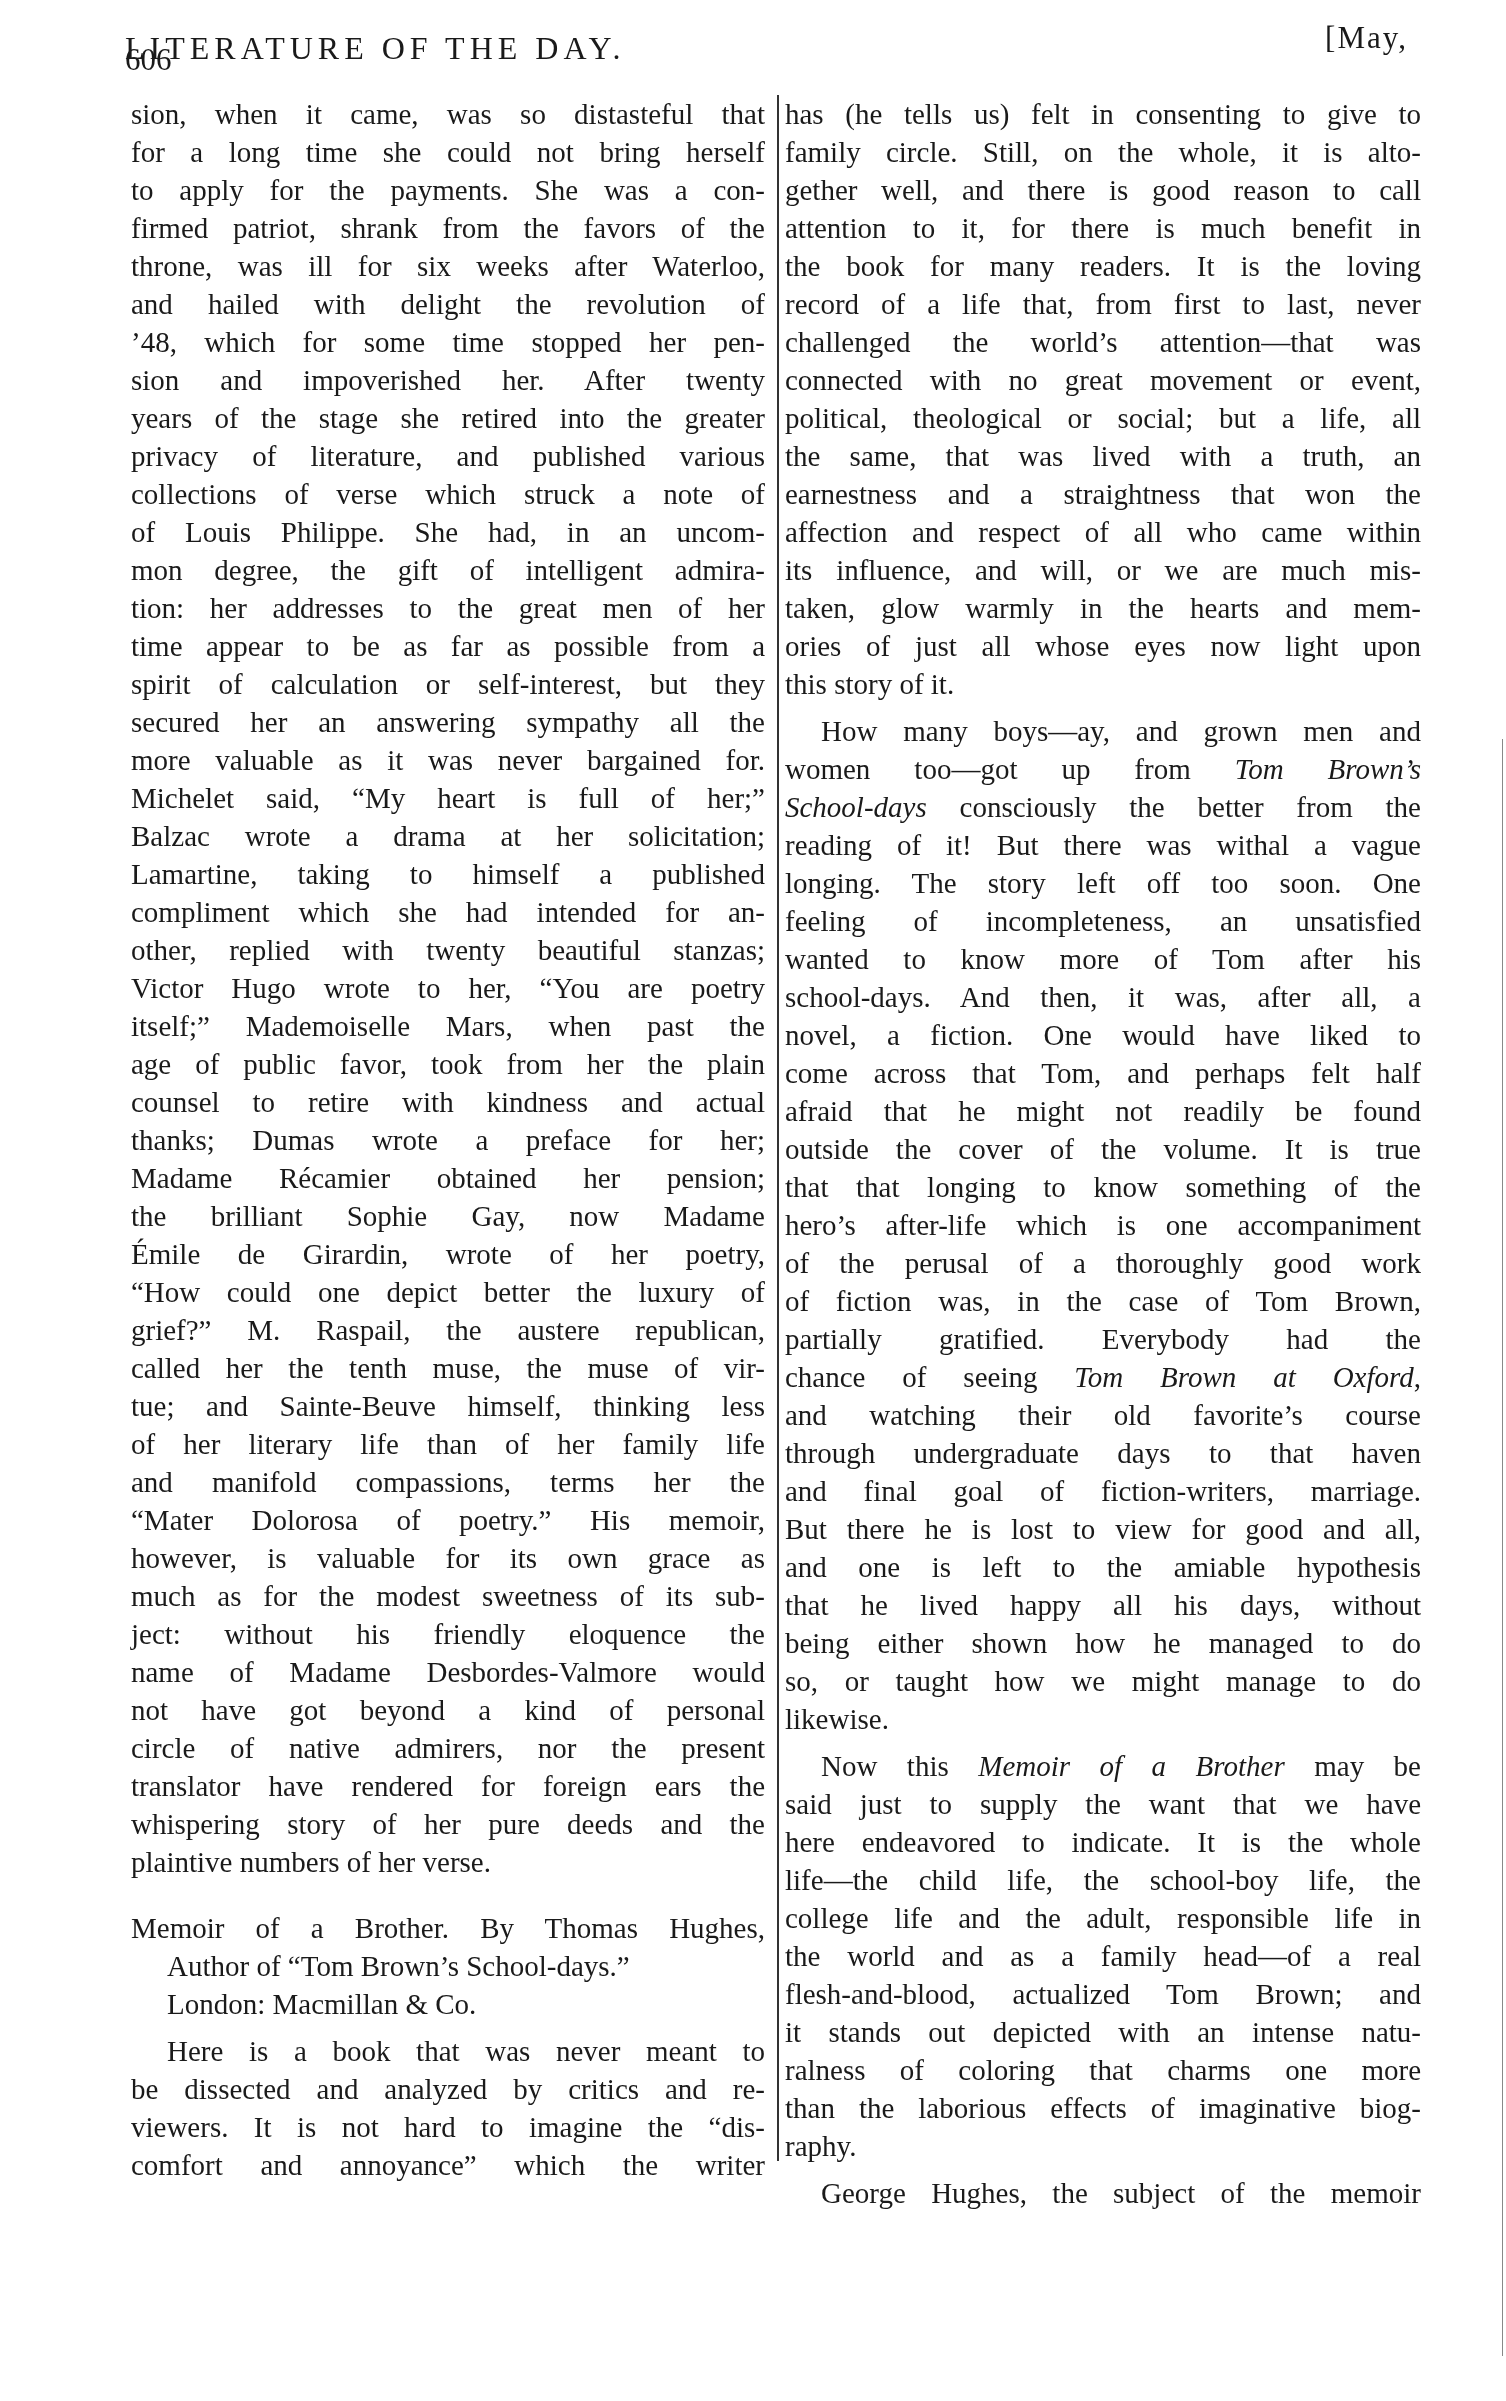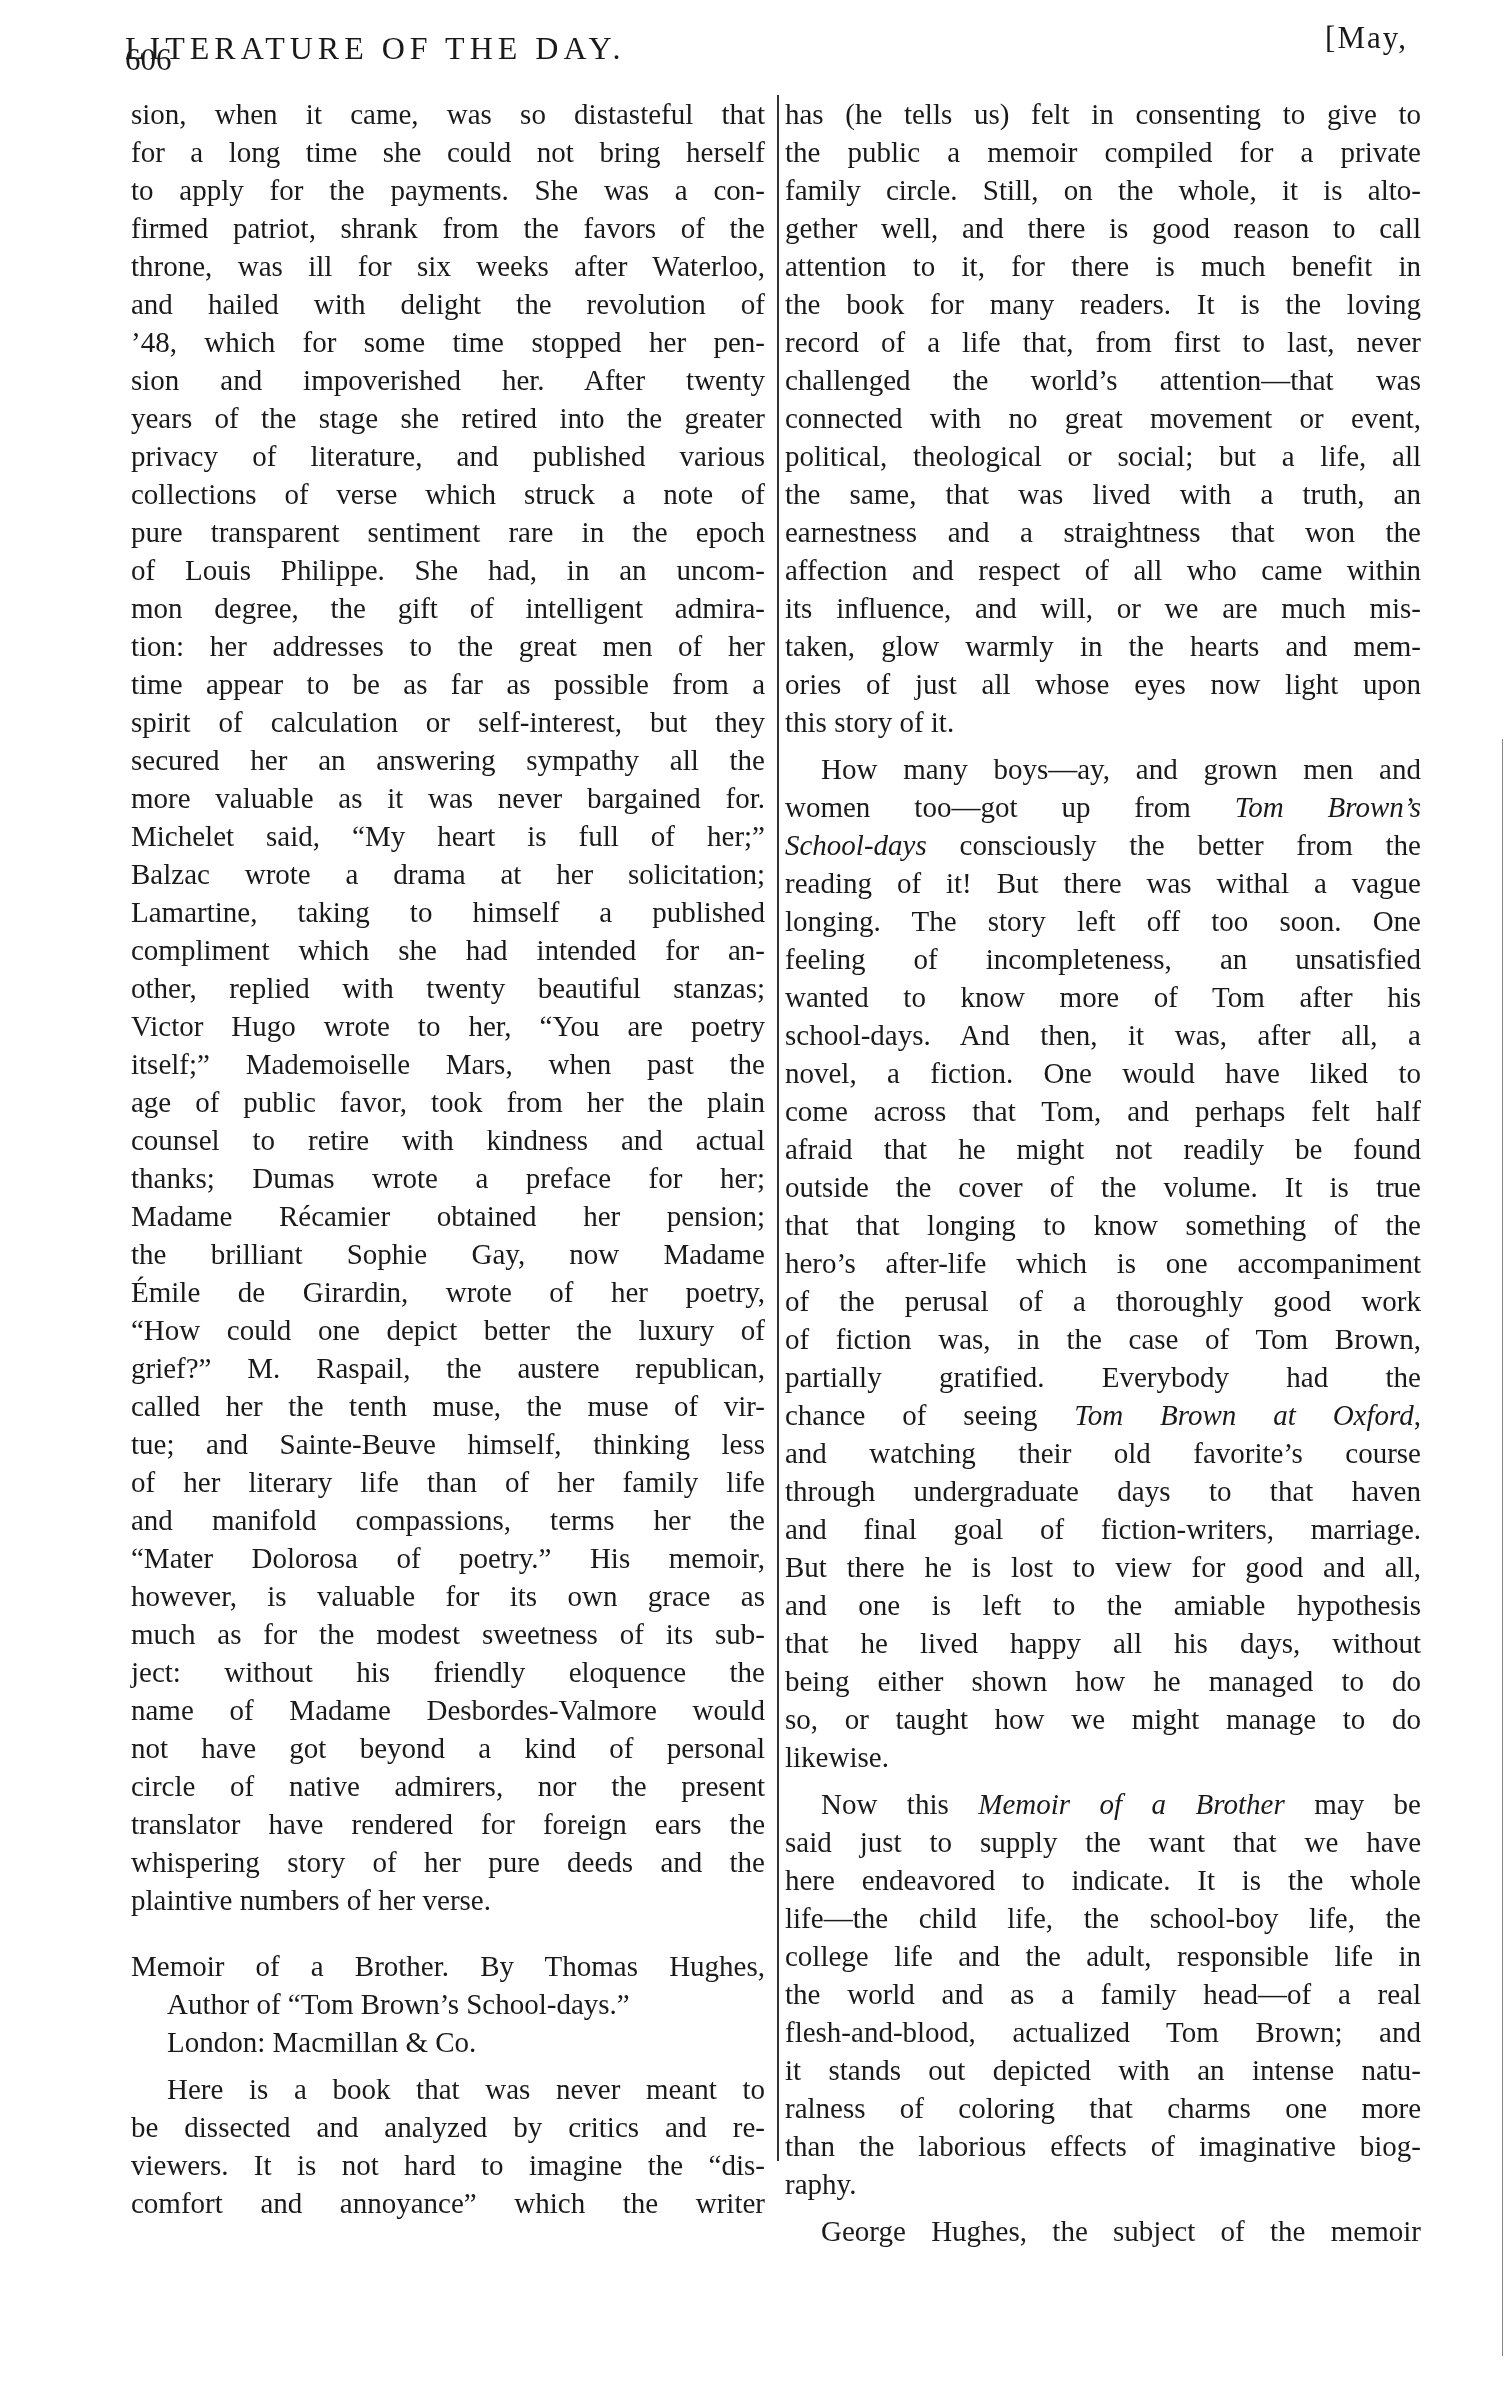--- a/index.html
+++ b/index.html
@@ -38,21 +38,20 @@
       <span class="line">for a long time she could not bring herself</span>
       <span class="line">to apply for the payments.  She was a con-</span>
       <span class="line">firmed patriot, shrank from the favors of the</span>
       <span class="line">throne, was ill for six weeks after Waterloo,</span>
       <span class="line">and hailed with delight the revolution of</span>
       <span class="line">’48, which for some time stopped her pen-</span>
       <span class="line">sion and impoverished her.  After twenty</span>
       <span class="line">years of the stage she retired into the greater</span>
       <span class="line">privacy of literature, and published various</span>
       <span class="line">collections of verse which struck a note of</span>
-      <span class="line">pure transparent sentiment rare in the epoch</span>
       <span class="line">of Louis Philippe.  She had, in an uncom-</span>
       <span class="line">mon degree, the gift of intelligent admira-</span>
       <span class="line">tion: her addresses to the great men of her</span>
       <span class="line">time appear to be as far as possible from a</span>
       <span class="line">spirit of calculation or self-interest, but they</span>
       <span class="line">secured her an answering sympathy all the</span>
       <span class="line">more valuable as it was never bargained for.</span>
       <span class="line">Michelet said, “My heart is full of her;”</span>
       <span class="line">Balzac wrote a drama at her solicitation;</span>
       <span class="line">Lamartine, taking to himself a published</span>
@@ -96,21 +95,20 @@
       <span class="line">viewers.  It is not hard to imagine the “dis-</span>
       <span class="line">comfort and annoyance” which the writer</span>
     </div>
 </div>
 
 <div class="divider"></div>
 
 <div class="column col-right">
   <div id="right-p1">
       <span class="line">has (he tells us) felt in consenting to give to</span>
-      <span class="line">the public a memoir compiled for a private</span>
       <span class="line">family circle.  Still, on the whole, it is alto-</span>
       <span class="line">gether well, and there is good reason to call</span>
       <span class="line">attention to it, for there is much benefit in</span>
       <span class="line">the book for many readers.  It is the loving</span>
       <span class="line">record of a life that, from first to last, never</span>
       <span class="line">challenged the world’s attention—that was</span>
       <span class="line">connected with no great movement or event,</span>
       <span class="line">political, theological or social; but a life, all</span>
       <span class="line">the same, that was lived with a truth, an</span>
       <span class="line">earnestness and a straightness that won the</span>

